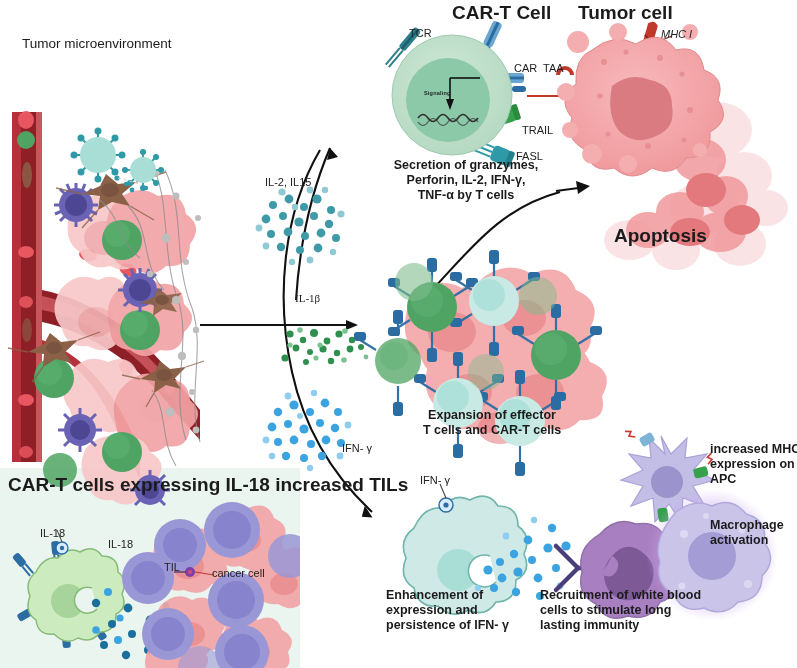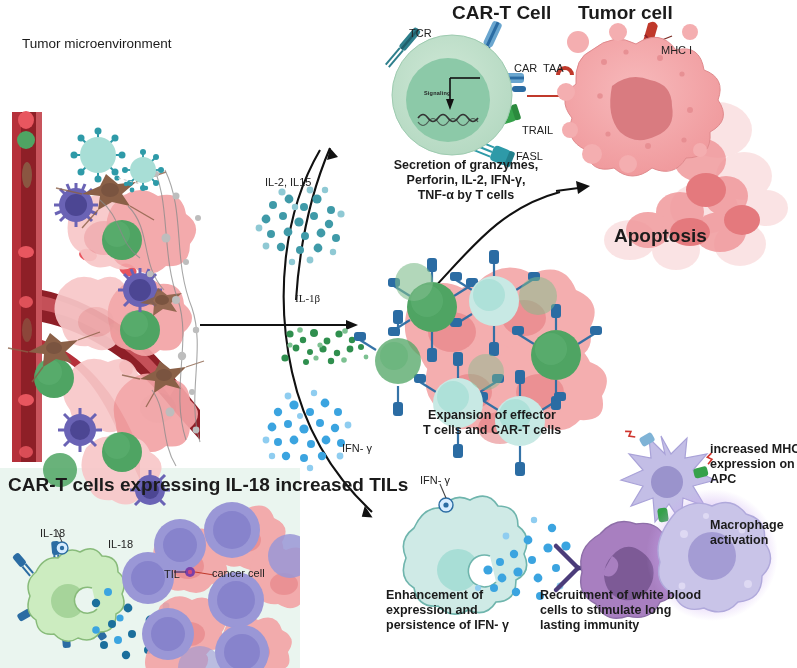--- a/index.html
+++ b/index.html
@@ -822,21 +822,21 @@
 <div class="lbl t-head" style="left:452px;top:2px;">CAR-T Cell</div>
 
 <div class="lbl t-head" style="left:578px;top:2px;">Tumor cell</div>
 
 <div class="lbl t-small" style="left:409px;top:27px;">TCR</div>
 
 <div class="lbl t-small" style="left:514px;top:62px;">CAR</div>
 
 <div class="lbl t-small" style="left:543px;top:62px;">TAA</div>
 
-<div class="lbl t-small" style="left:661px;top:44px;">MHC I</div>
+<div class="lbl t-small" style="left:661px;top:28px;font-style:italic;">MHC I</div>
 
 <div class="lbl t-small" style="left:522px;top:124px;">TRAIL</div>
 
 <div class="lbl t-small" style="left:516px;top:150px;">FASL</div>
 
 <div class="lbl t-micro" style="left:424px;top:90px;">Signaling</div>
 
 <div class="lbl t-body ctr" style="left:358px;top:158px;width:216px;">Secretion of granzymes,
 Perforin, IL-2, IFN-γ,
 TNF-α by T cells</div>
@@ -868,17 +868,17 @@
 
 <div class="lbl t-body" style="left:710px;top:518px;">Macrophage
 activation</div>
 
 <div class="lbl t-head" style="left:8px;top:474px;">CAR-T cells expressing IL-18 increased TILs</div>
 
 <div class="lbl t-small" style="left:40px;top:527px;">IL-18</div>
 
 <div class="lbl t-small" style="left:108px;top:538px;">IL-18</div>
 
-<div class="lbl t-small" style="left:164px;top:561px;margin-top:7px;">TIL</div>
+<div class="lbl t-small" style="left:164px;top:561px;">TIL</div>
 
 <div class="lbl t-small" style="left:212px;top:567px;">cancer cell</div>
 
 </div>
 
 </body></html>

